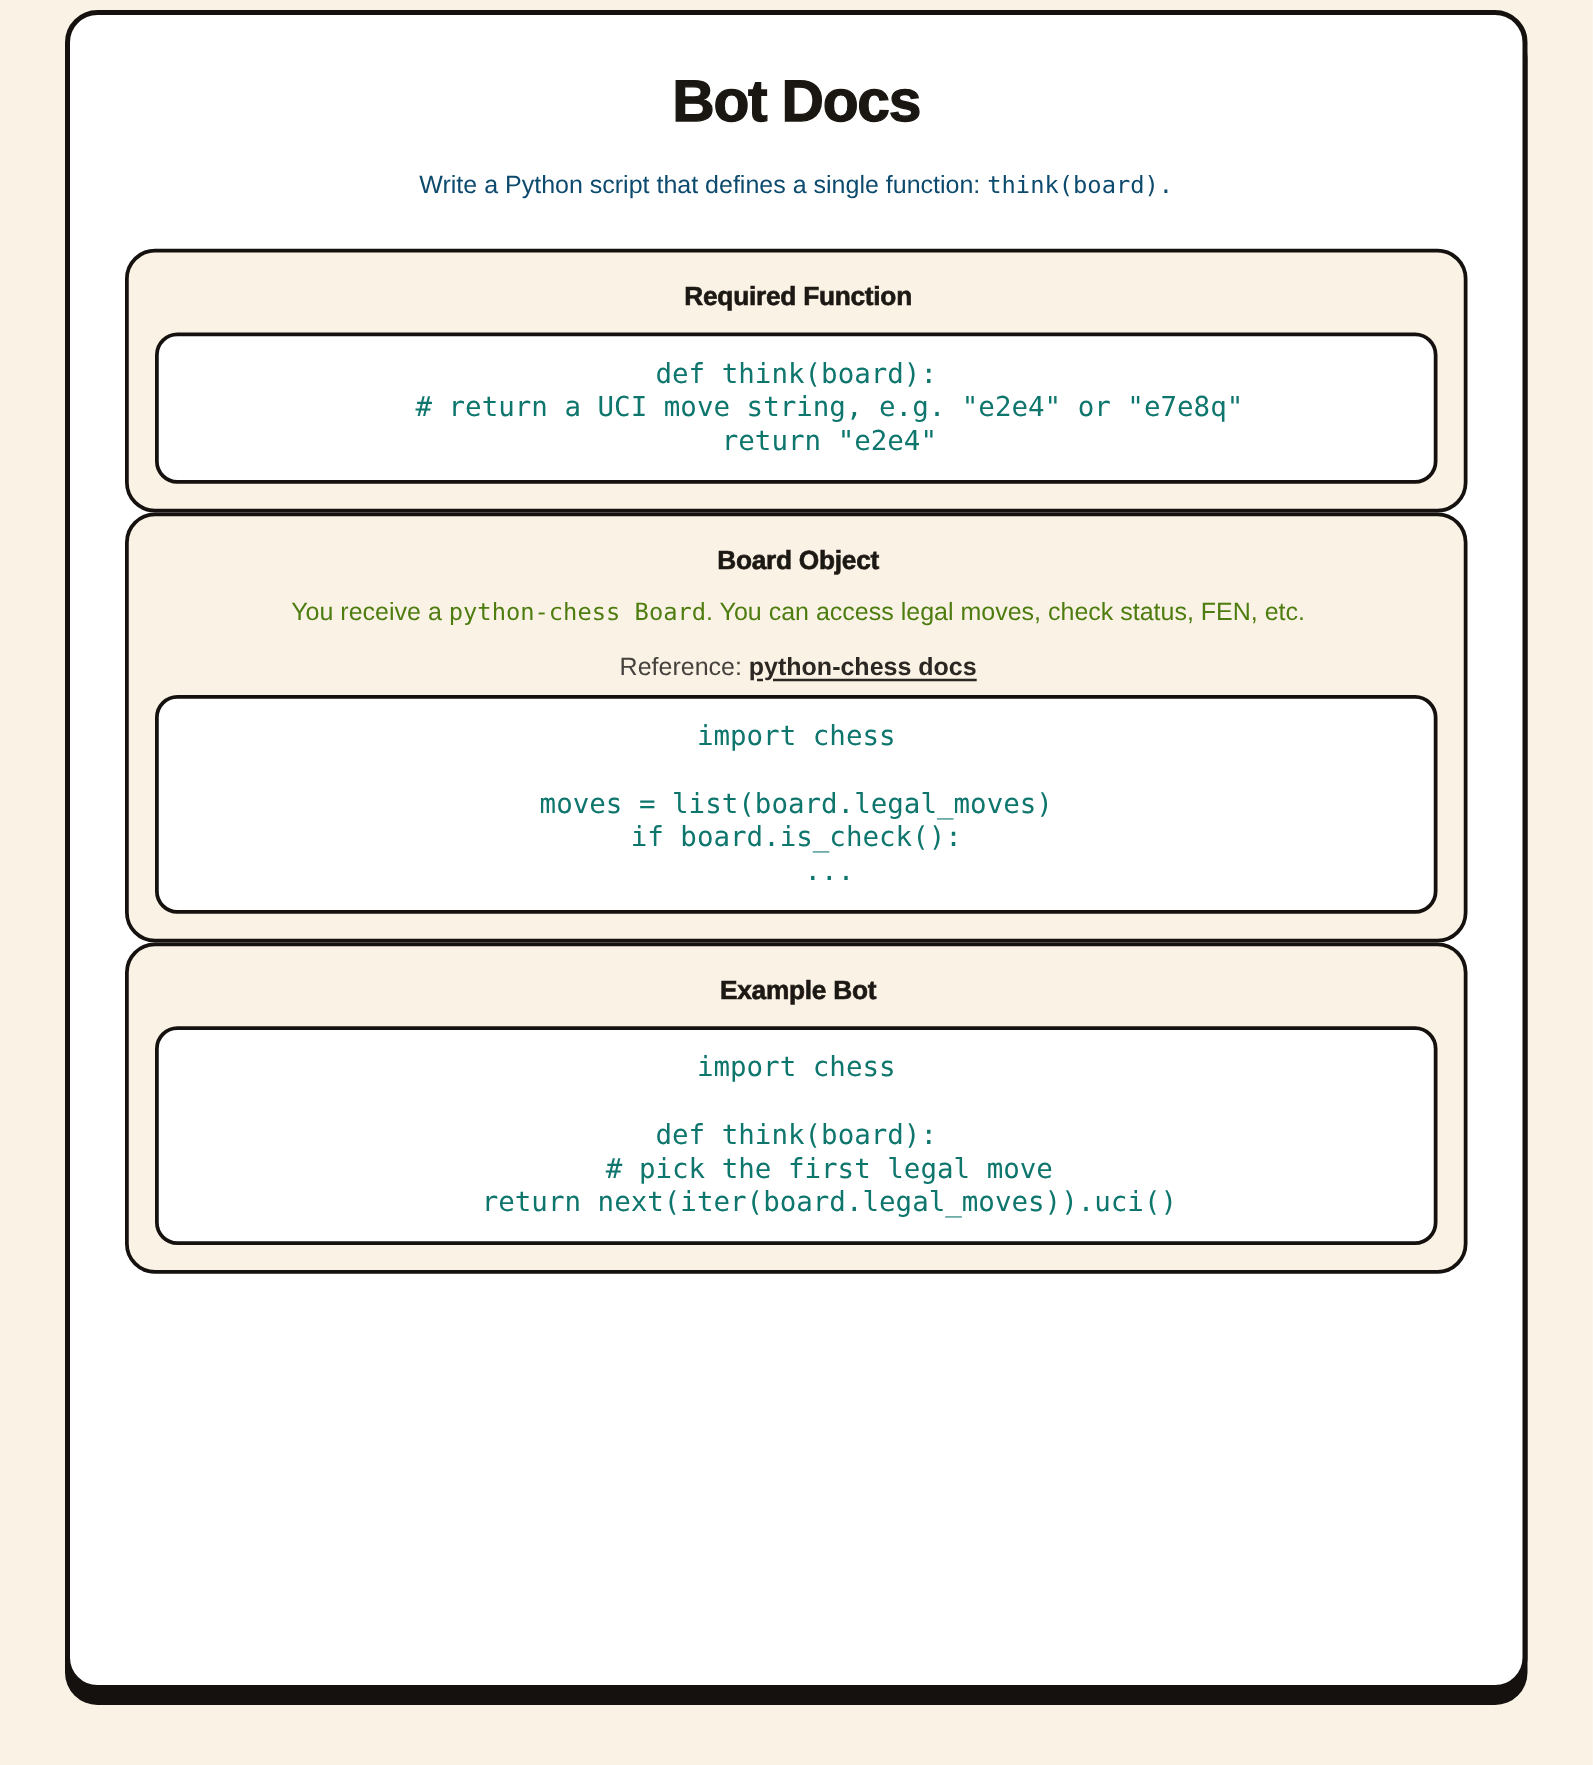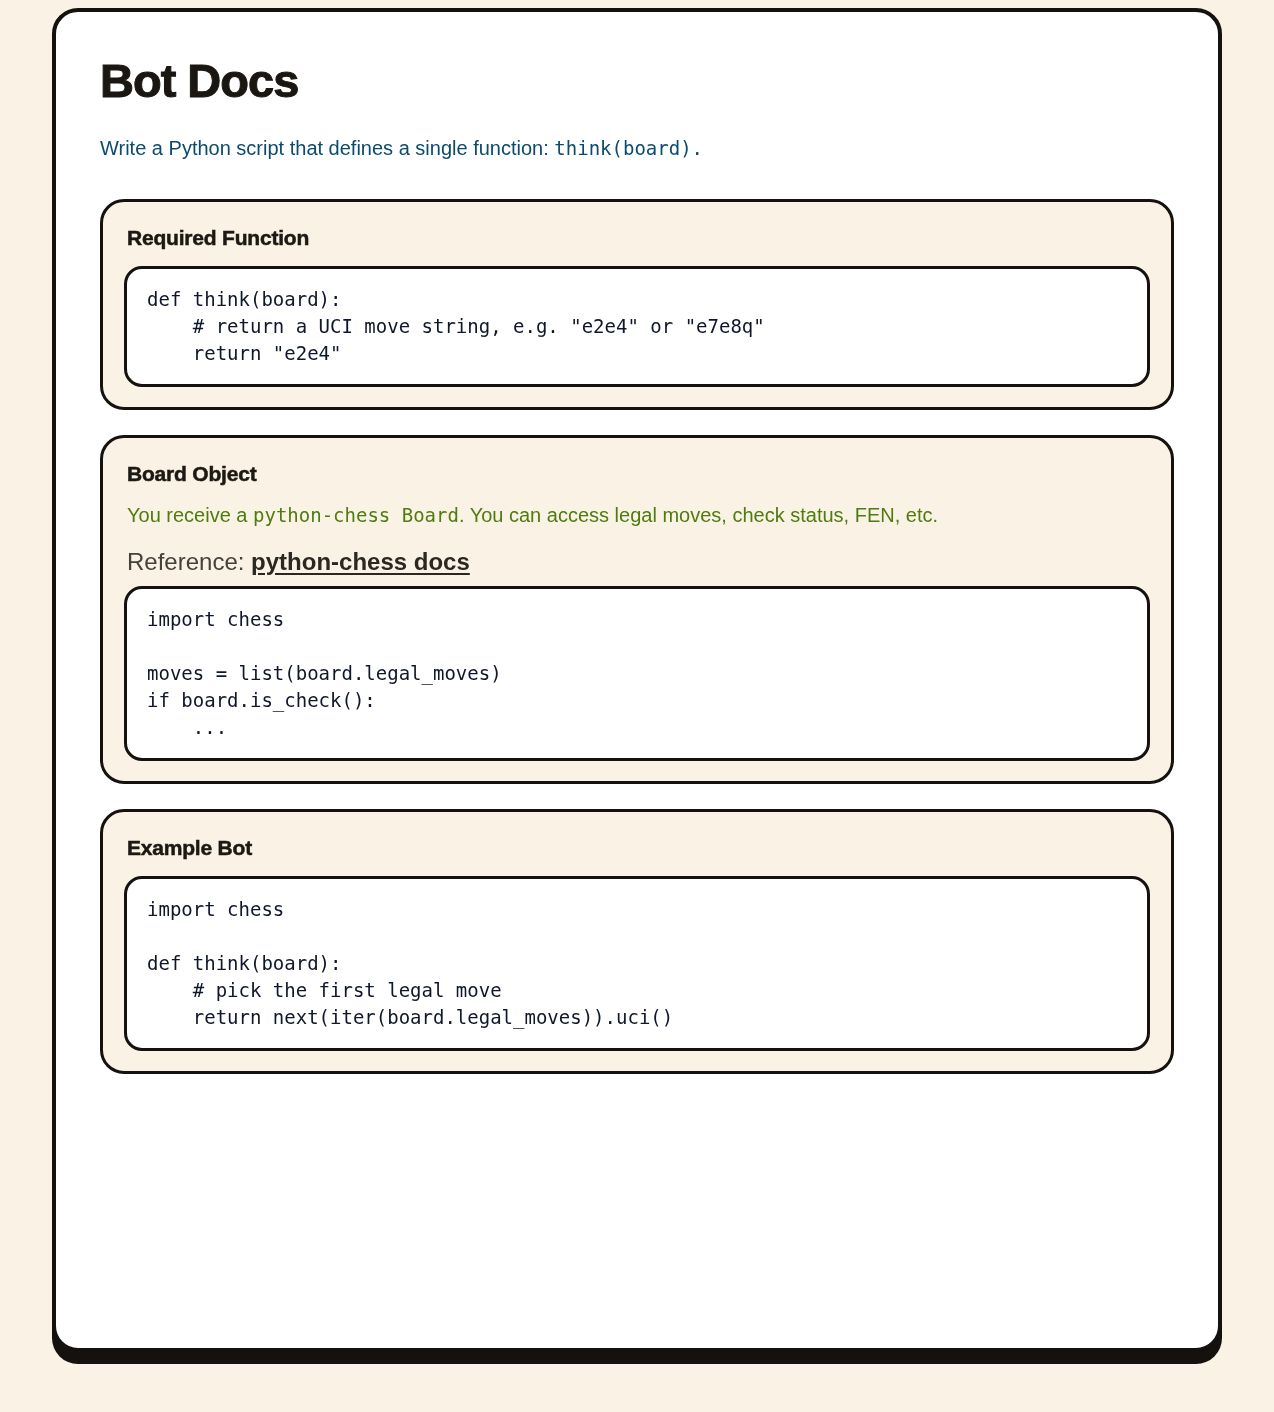--- a/index.html
+++ b/index.html
@@ -1,15 +1,15 @@
 <!DOCTYPE html>
 <html><head>
 <meta charset="utf-8">
 <style>
-  * { box-sizing: border-box; }
+  * { box-sizing: border-box; text-align: center; }
   html, body {
     margin: 0; padding: 0;
     width: 1274px; height: 1412px;
     background: #FBF2E6;
     font-family: "Liberation Sans", sans-serif;
     overflow: hidden;
   }
   .card {
     position: relative;
     margin: 8px 52px 0 52px;
@@ -37,53 +37,52 @@
   }
   .mono {
     font-family: "DejaVu Sans Mono", "Liberation Mono", monospace;
     font-size: 19px;
   }
   section.panel {
     background: #FBF2E6;
     border: 3px solid #14110E;
     border-radius: 24px;
     padding: 21px 21px 20px 21px;
-    margin-bottom: 25px;
   }
   section.panel:last-child { margin-bottom: 0; }
   h2.panel-heading {
     margin: 3px 0 16px 3px;
     font-size: 21px;
     font-weight: 800;
     letter-spacing: -0.2px;
     color: #1C1813;
     -webkit-text-stroke: 0.5px #1C1813;
   }
   pre.code-block {
     margin: 0;
     background: #FFFFFF;
     border: 3px solid #14110E;
     border-radius: 18px;
     padding: 17px 20px;
     font-family: "DejaVu Sans Mono", "Liberation Mono", monospace;
-    font-size: 19px;
+    font-size: 22px;
     line-height: 27px;
-    color: #0f172a;
+    color: #0f766e;
     white-space: pre;
     overflow: hidden;
   }
   .panel-text {
     margin: 0 0 20px 3px;
     font-size: 20px;
     line-height: 1.3;
     color: #4d7c0f;
   }
   .reference-line {
     margin: 0 0 10px 3px;
-    font-size: 24px;
+    font-size: 20px;
     color: #45413C;
   }
   a.doc-link {
     color: #2B2722;
     font-weight: bold;
     text-decoration: underline;
     text-decoration-thickness: 2px;
     text-underline-offset: 3px;
     cursor: pointer;
   }

